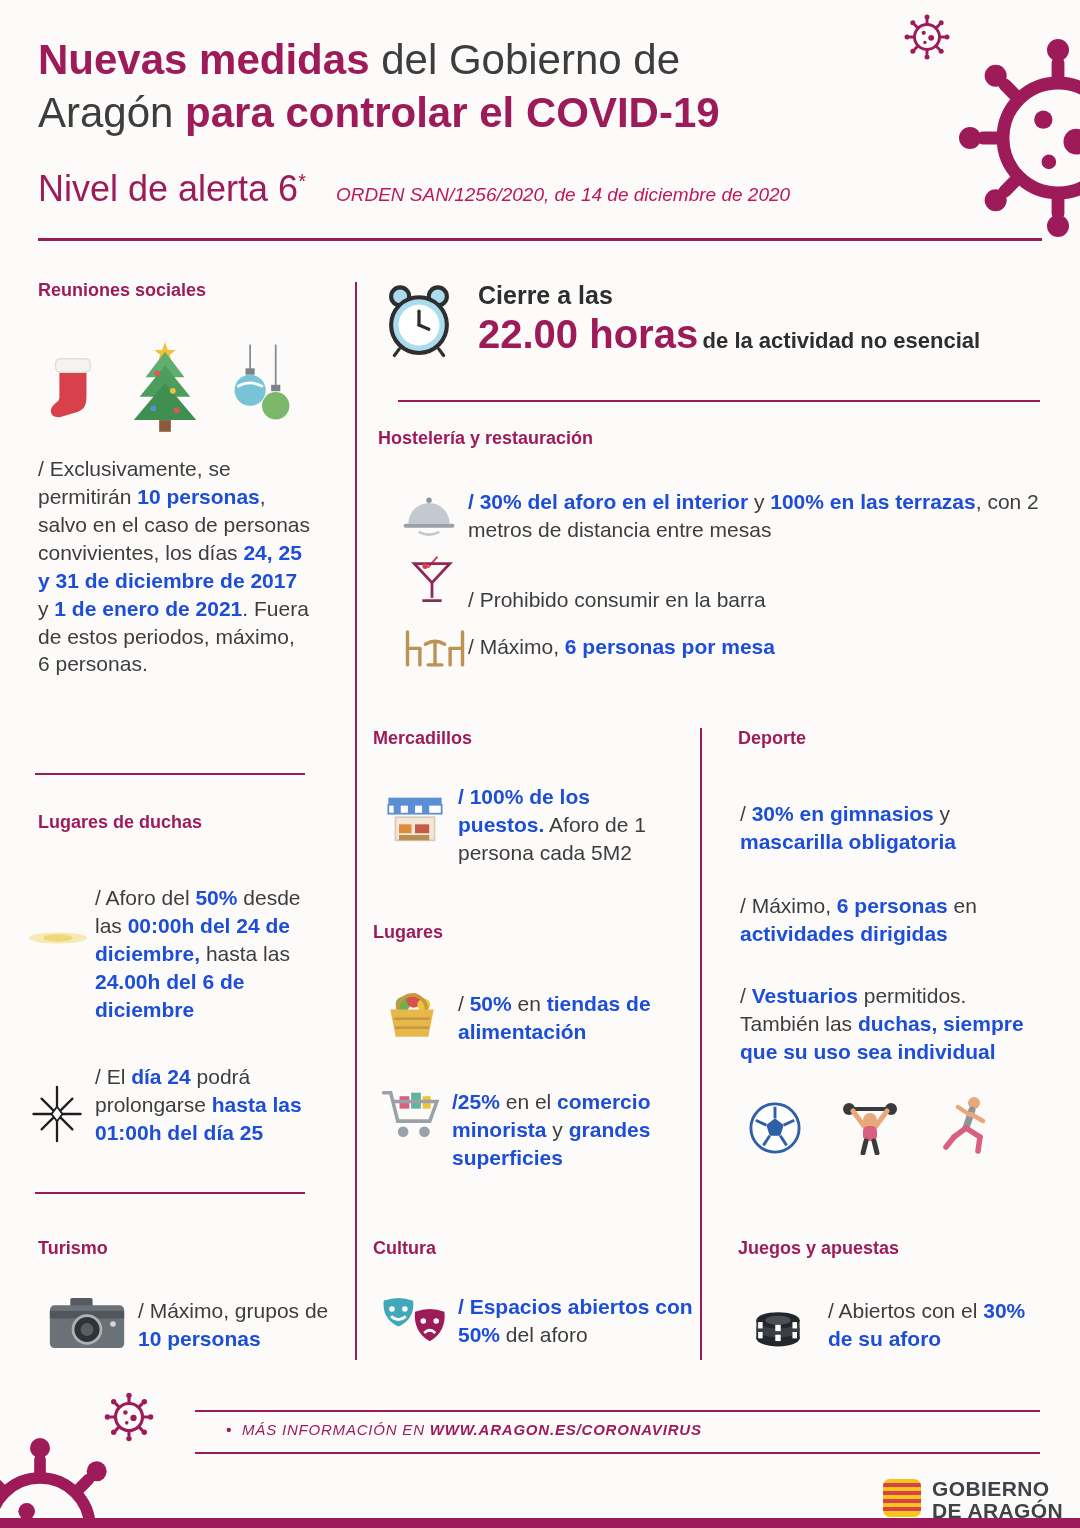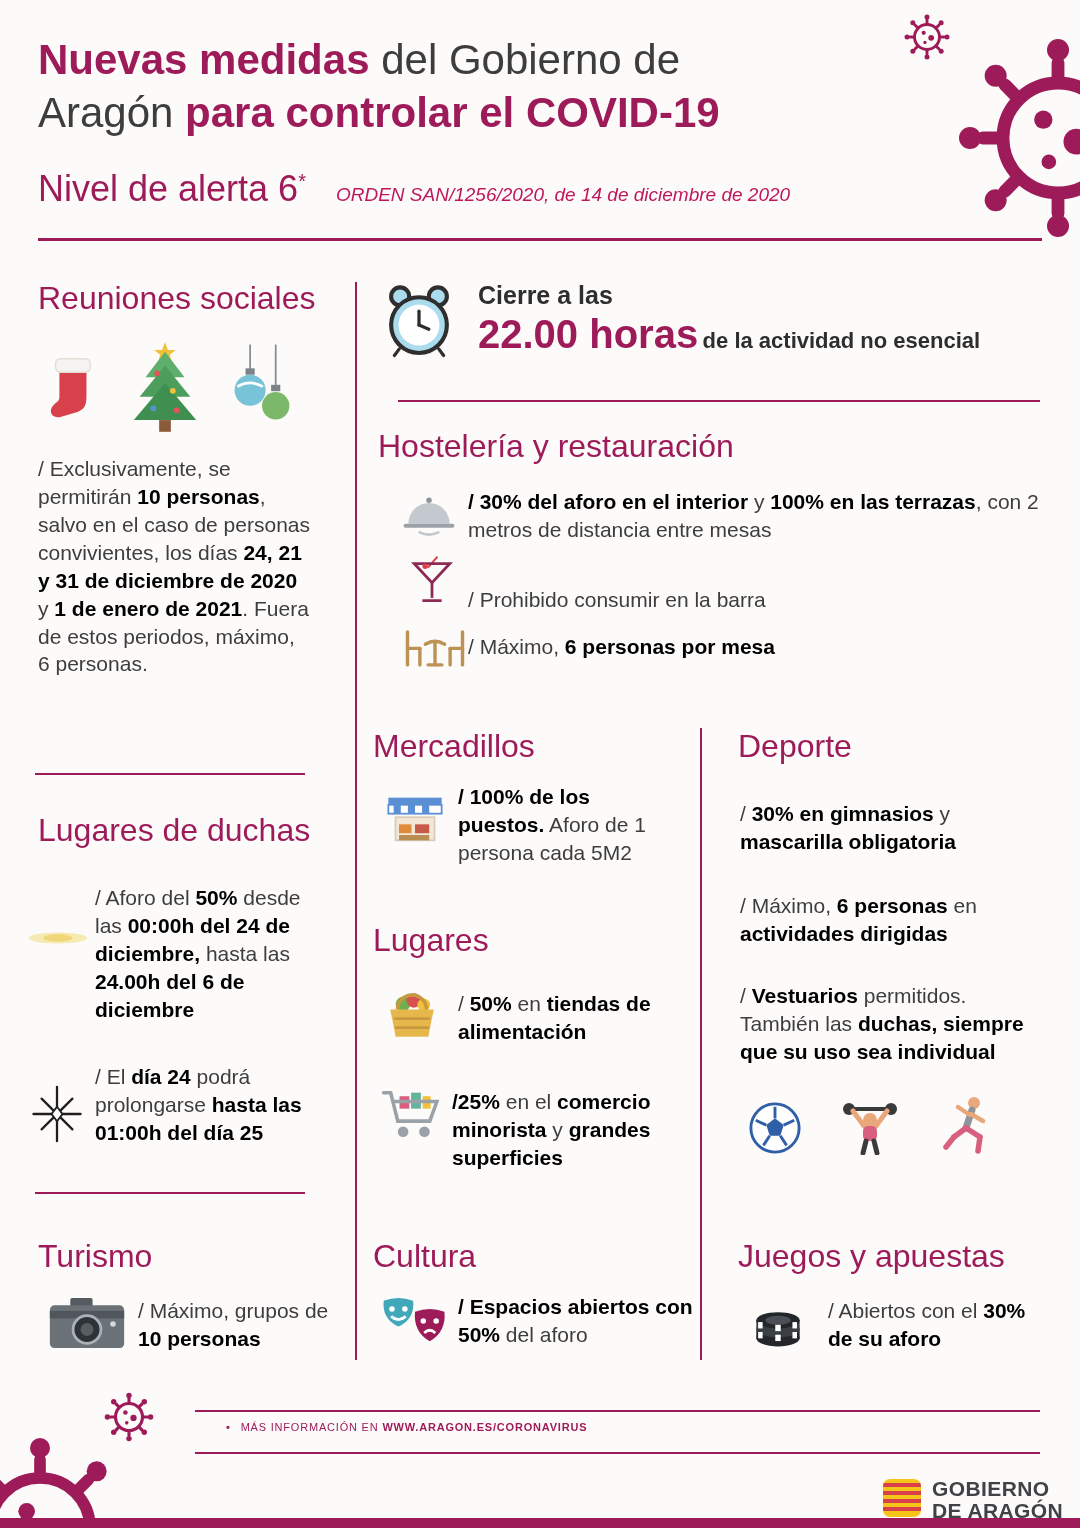--- a/index.html
+++ b/index.html
@@ -14,33 +14,33 @@
   .rule-v { background:#9e1b5a; width:2px; }
 
   h1.title { font-size:42px; line-height:1.26; font-weight:400; color:#3d3d3d; white-space:pre-wrap; }
   h1.title .b { color:#9e1b5a; font-weight:700; }
 
   .alert-row { display:flex; align-items:baseline; gap:30px; }
   .alert-level { font-size:36px; color:#9e1b5a; font-weight:400; }
   .alert-level sup { font-size:20px; }
   .order-ref { font-style:italic; font-size:19px; color:#be185d; }
 
-  .sec-h { font-size:32px; font-weight:400; color:#9e1b5a; }
+  .sec-h { font-size:18px; font-weight:700; color:#9e1b5a; }
 
   .rich { font-size:21px; line-height:1.33; color:#3d3d3d; }
-  .rich .b { font-weight:700; color:#000000; }
+  .rich .b { font-weight:700; color:#1d4ed8; }
 
   .closure-intro { font-size:25px; font-weight:700; color:#2e2e2e; }
   .closure-time { font-size:40px; font-weight:700; color:#9e1b5a; }
   .closure-tail { font-size:22px; font-weight:700; color:#2e2e2e; }
 
   .xmas-row { display:flex; align-items:flex-end; gap:26px; }
   .sports-row { display:flex; align-items:flex-end; gap:38px; }
 
-  .footer-info { font-size:11px; letter-spacing:0.8px; color:#9e1b5a; }
+  .footer-info { font-size:15px; letter-spacing:0.8px; color:#9e1b5a;font-style:italic; }
   .footer-info .lnk { font-weight:700; }
   .footer-info .blt { font-weight:700; margin-right:10px; }
 
   .logo { display:flex; align-items:center; gap:10px; }
   .logo-text { font-size:21px; font-weight:700; color:#3f4347; line-height:1.05; letter-spacing:0.4px; }
 </style>
 </head>
 <body>
 
 <div class="page">
@@ -128,21 +128,21 @@
         <line x1="50" y1="0" x2="50" y2="46" stroke="#8a8f94" stroke-width="2"></line>
         <rect x="17" y="26" width="10" height="7" fill="#7d8288"></rect>
         <circle cx="22" cy="50" r="17" fill="#79c3d8"></circle>
         <path d="M8,46 q14,-8 28,0" stroke="#ffffff" stroke-width="3" fill="none"></path>
         <rect x="45" y="44" width="10" height="7" fill="#7d8288"></rect>
         <circle cx="50" cy="67" r="15" fill="#7cb86a"></circle>
       </svg>
     </span>
   </div>
 
-  <p class="rich abs" style="left:38px;top:455px;width:274px"><span>/ Exclusivamente, se permitirán </span><span class="b">10 personas</span><span>, salvo en el caso de personas convivientes, los días </span><span class="b">24, 21 y 31 de diciembre de 2020</span><span> y </span><span class="b">1 de enero de 2021</span><span>. Fuera de estos periodos, máximo, 6 personas.</span></p>
+  <p class="rich abs" style="left:38px;top:455px;width:274px"><span>/ Exclusivamente, se permitirán </span><span class="b">10 personas</span><span>, salvo en el caso de personas convivientes, los días </span><span class="b">24, 25 y 31 de diciembre de 2017</span><span> y </span><span class="b">1 de enero de 2021</span><span>. Fuera de estos periodos, máximo, 6 personas.</span></p>
 
   <div class="rule-h abs" style="left:35px;top:773px;width:270px"></div>
 
   <div class="sec-h abs" style="left:38px;top:812px">Lugares de duchas</div>
 
   <span class="abs" style="left:26px;top:926px">
     <svg width="64" height="24" viewBox="0 0 70 26">
       <ellipse cx="35" cy="13" rx="32" ry="6" fill="#f6e9b2"></ellipse>
       <ellipse cx="35" cy="13" rx="16" ry="4" fill="#f0d878"></ellipse>
     </svg>

